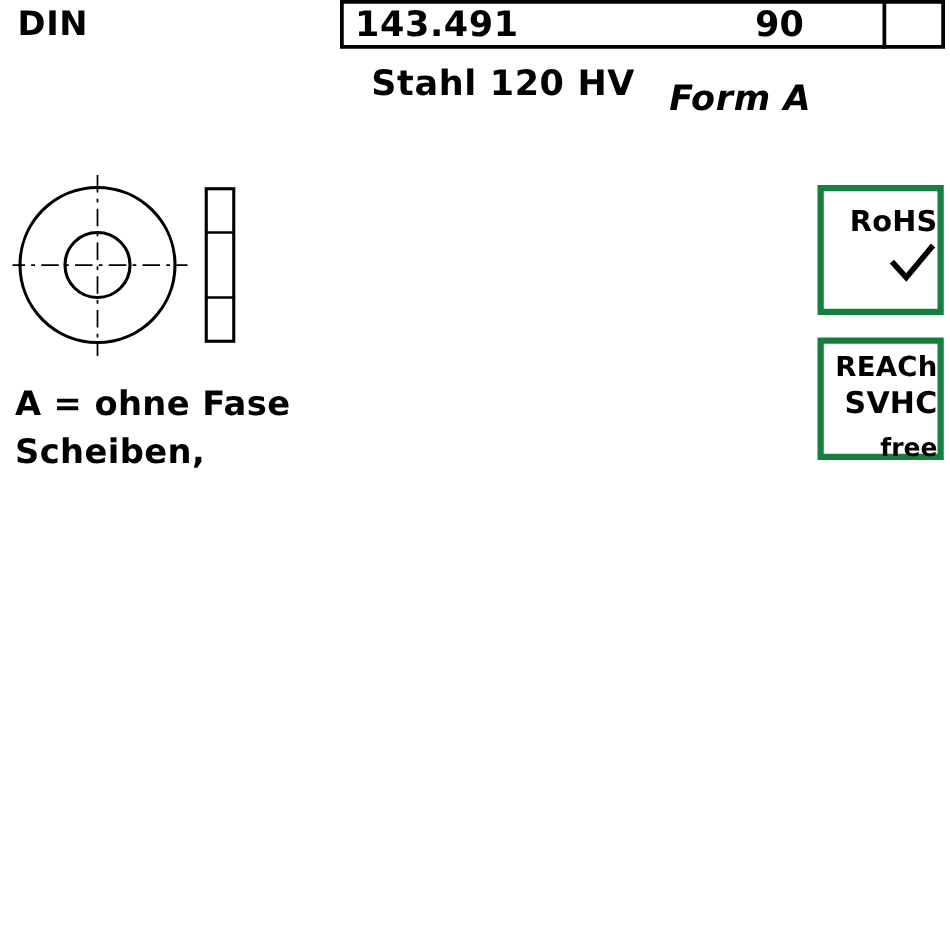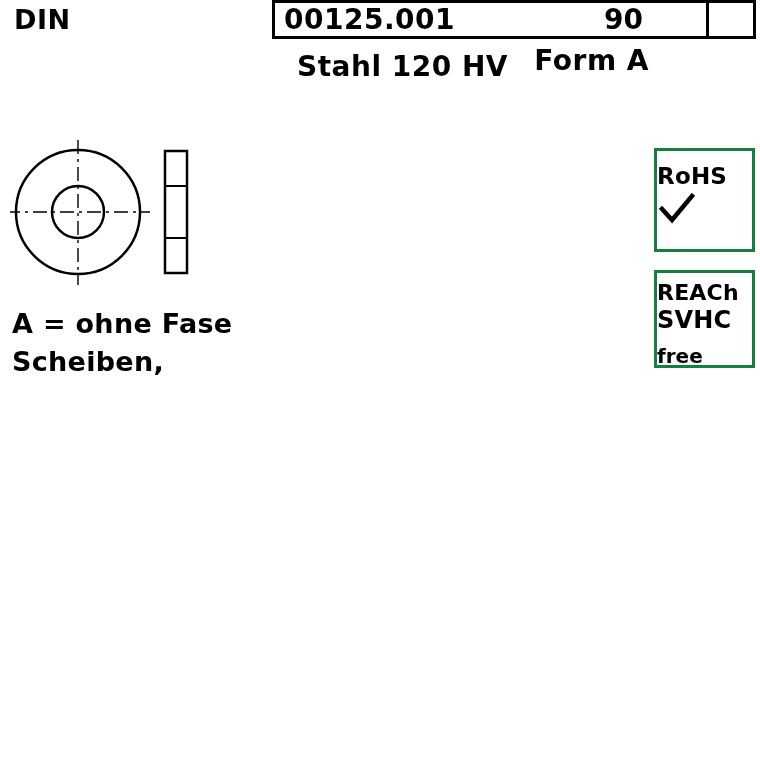--- a/index.html
+++ b/index.html
@@ -82,24 +82,25 @@
     left: 297px;
     top: 50px;
     font-size: 28px;
     font-weight: bold;
     letter-spacing: 0.5px;
   }
 
   .form-text {
     position: absolute;
     right: 8px;
-    top: 44px;
-    font-size: 28px;
-    font-weight: bold;
-    letter-spacing: 0.5px;
+    top: 62px;
+    font-size: 28px;
+    font-weight: bold;
+    letter-spacing: 0.5px;
+    font-style: italic;
   }
 
   
   .drawing {
     position: absolute;
     left: 10px;
     top: 140px;
     width: 220px;
     height: 145px;
   }
@@ -111,23 +112,23 @@
     font-size: 27px;
     font-weight: bold;
     line-height: 38px;
     letter-spacing: 0.3px;
   }
   .caption div { white-space: nowrap; }
 
   
   .badge {
     position: absolute;
-    border: 3px solid #15803d;
+    border: 5px solid #15803d;
     box-sizing: border-box;
-    text-align: left;
+    text-align: right;
     font-weight: bold;
   }
   .badge-rohs {
     left: 654px;
     top: 148px;
     width: 101px;
     height: 104px;
   }
   .badge-rohs .badge-title {
     font-size: 23px;
@@ -162,21 +163,21 @@
   }
 </style>
 </head>
 <body>
 
 <div class="sheet">
 
   <div class="din-label">DIN</div>
 
   <div class="code-box"></div>
-  <div class="code-text">00125.001</div>
+  <div class="code-text">143.491</div>
   <div class="qty-divider"></div>
   <div class="qty-text">90</div>
 
   <div class="material-text">Stahl 120 HV</div>
   <div class="form-text">Form A</div>
 
   <div class="drawing">
     <svg width="220" height="145" viewBox="0 0 220 145" xmlns="http://www.w3.org/2000/svg">
 
       <g>

